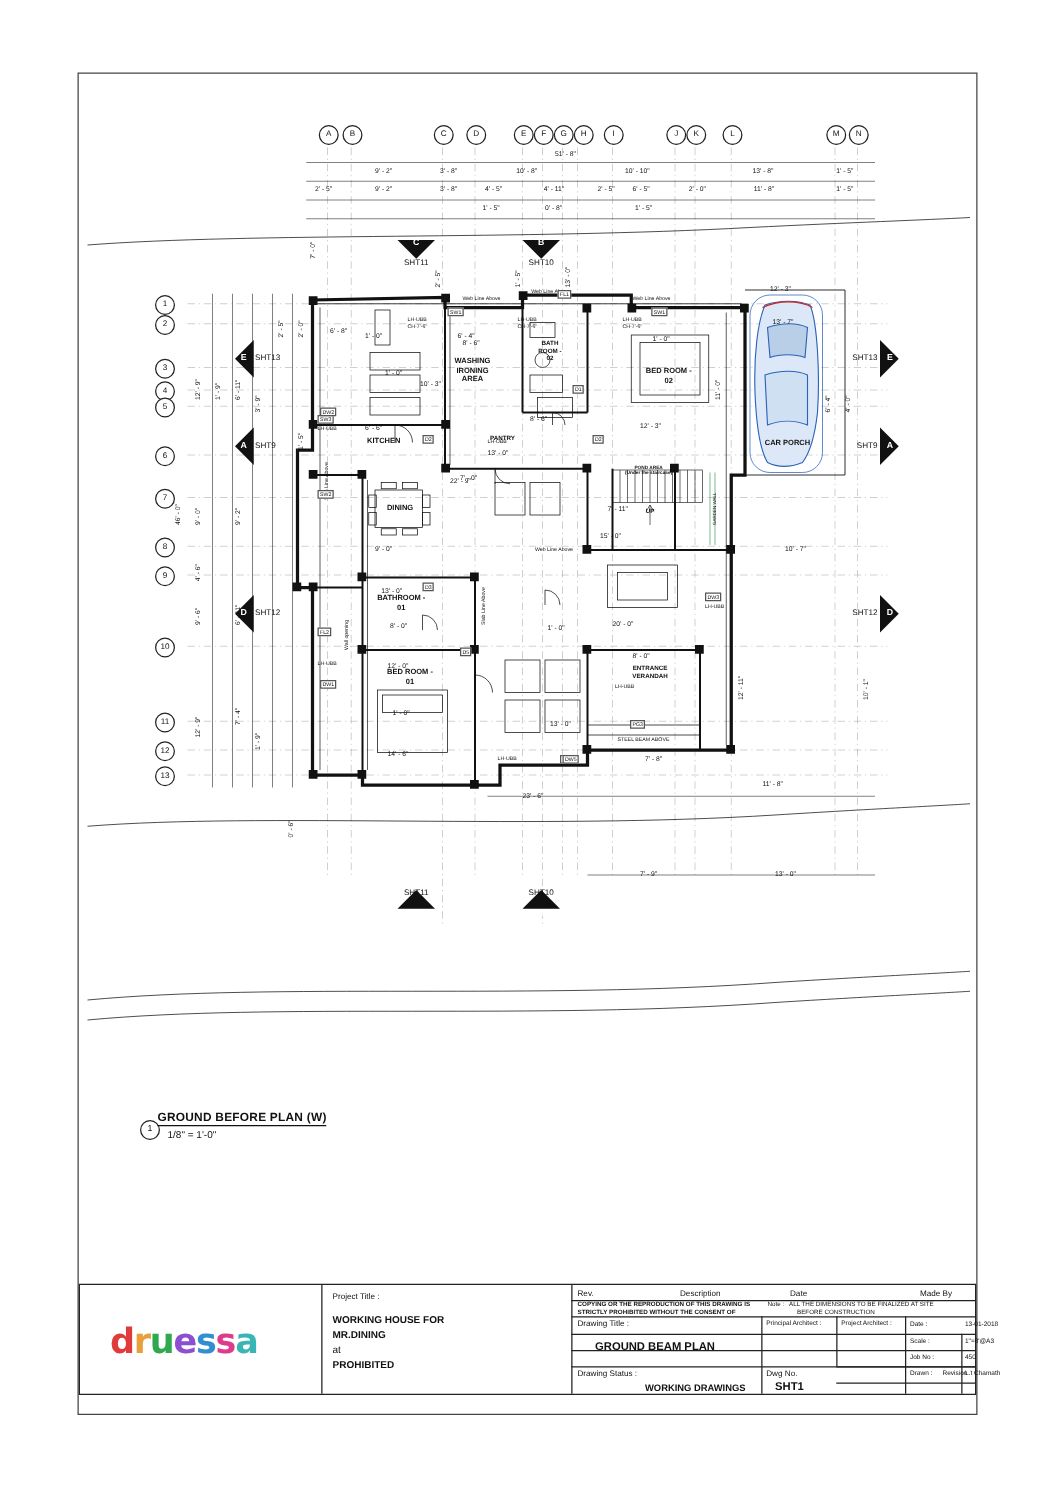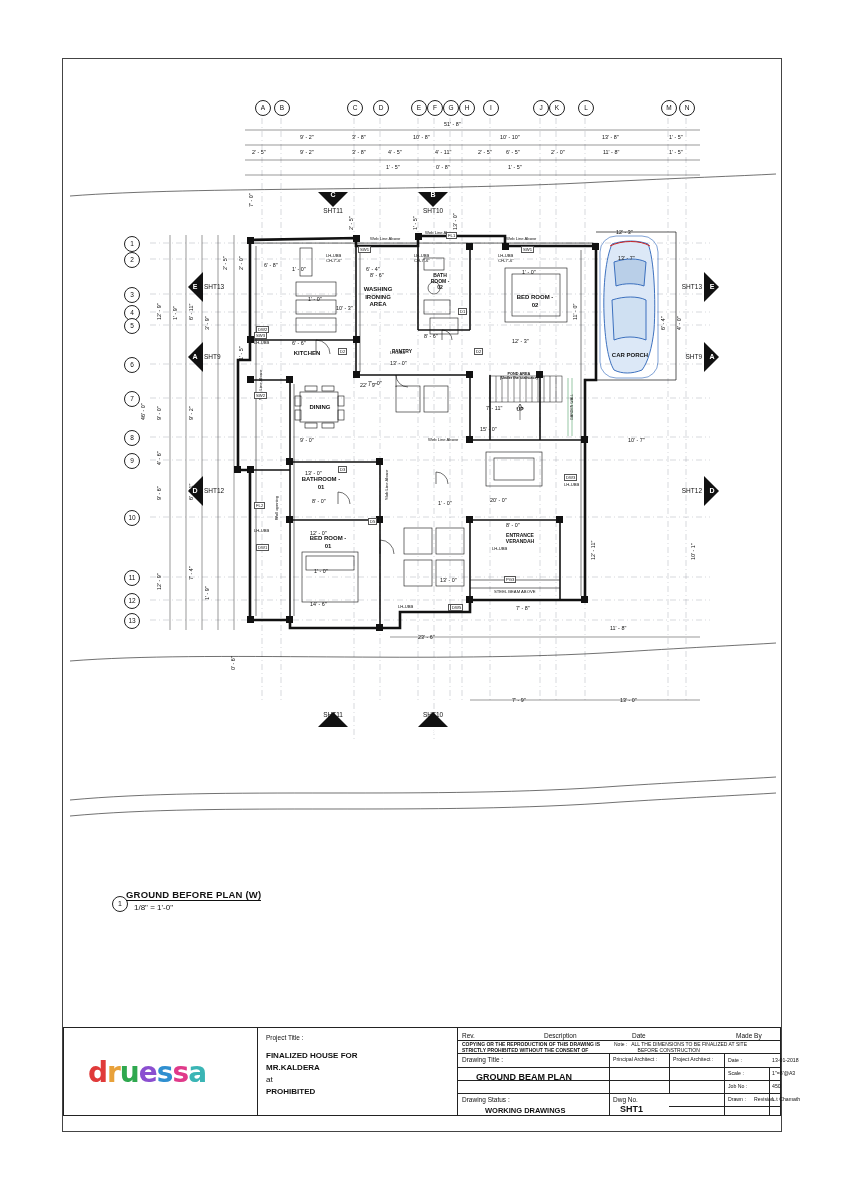--- a/index.html
+++ b/index.html
@@ -550,28 +550,28 @@
     <div class="tbtxt" style="left:664px;top:29px;font-size:5.2px">Date :</div>
     <div class="tbtxt" style="left:708px;top:29px;font-size:5.2px">13-01-2018</div>
     <div class="tbtxt" style="left:664px;top:42px;font-size:5.2px">Scale :</div>
     <div class="tbtxt" style="left:708px;top:42px;font-size:5.2px">1"=8'@A3</div>
     <div class="tbtxt" style="left:664px;top:55px;font-size:5.2px">Job No :</div>
     <div class="tbtxt" style="left:708px;top:55px;font-size:5.2px">450</div>
     <div class="tbtxt" style="left:664px;top:68px;font-size:5.2px">Drawn :</div>
     <div class="tbtxt" style="left:708px;top:68px;font-size:5.2px">L.t Chamath</div>
 
     <div class="tbtxt" style="left:398px;top:68px">Drawing Status :</div>
-    <div class="tbtxt b" style="left:421px;top:78px;font-size:7.5px">WORKING DRAWINGS</div>
+    <div class="tbtxt b" style="left:452px;top:78px;font-size:7.5px">WORKING DRAWINGS</div>
     <div class="tbtxt" style="left:549px;top:68px">Dwg No.</div>
     <div class="tbbig" style="left:556px;top:76px">SHT1</div>
     <div class="tbtxt" style="left:690px;top:68px;font-size:5.2px">Revision</div>
 
     <div class="tbtxt" style="left:202px;top:6px">Project Title :</div>
-    <div class="tbtxt b" style="left:202px;top:23px;font-size:8px">FINALIZED HOUSE FOR</div>
-    <div class="tbtxt b" style="left:202px;top:35px;font-size:8px">MR.KALDERA</div>
+    <div class="tbtxt b" style="left:202px;top:23px;font-size:8px">WORKING HOUSE FOR</div>
+    <div class="tbtxt b" style="left:202px;top:35px;font-size:8px">MR.DINING</div>
     <div class="tbtxt" style="left:202px;top:47px;font-size:8px">at</div>
     <div class="tbtxt b" style="left:202px;top:59px;font-size:8px">PROHIBITED</div>
   </div>
 
   <div class="logo">
     <span style="color:#e03a3a">d</span><span style="color:#e8a13a">r</span><span style="color:#2fa84f">u</span><span style="color:#8b4fd0">e</span><span style="color:#2f8fd0">s</span><span style="color:#e03a8a">s</span><span style="color:#3ab5b5">a</span>
   </div>
 </div>
 
 </body></html>

